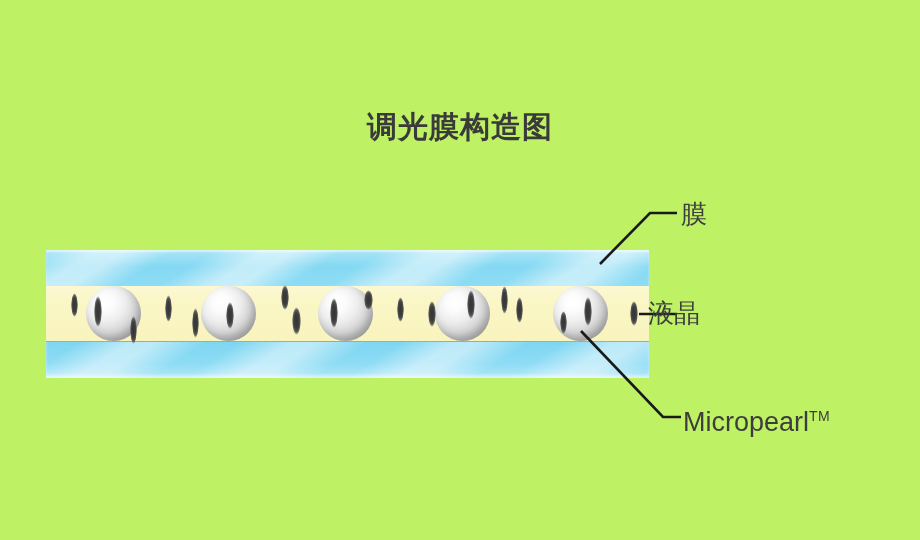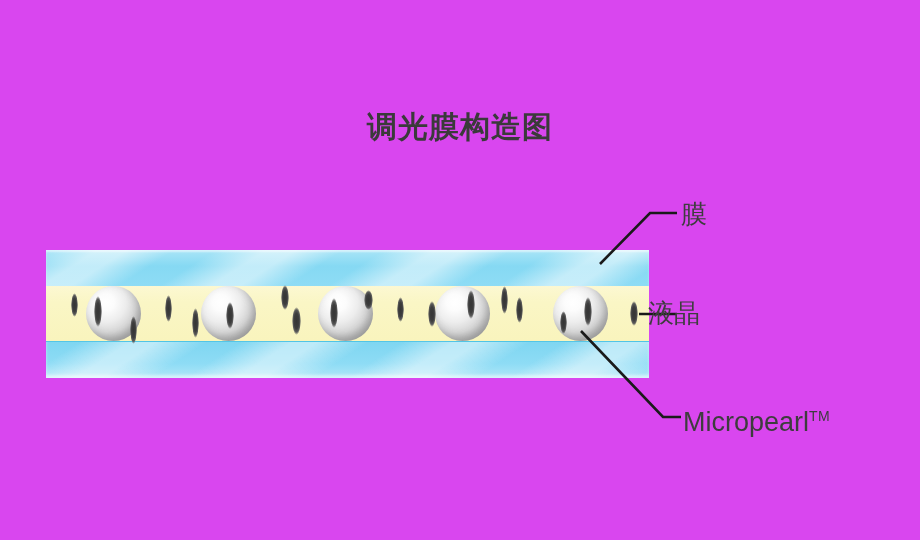--- a/index.html
+++ b/index.html
@@ -1,20 +1,20 @@
 <!DOCTYPE html>
 <html><head>
 <meta charset="utf-8">
 <style>
   html, body { margin: 0; padding: 0; background: #ffffff; }
   .canvas {
     position: relative;
     width: 920px;
     height: 540px;
-    background: #d946ef;
+    background: #bef264;
     overflow: hidden;
     font-family: "Liberation Sans", "DejaVu Sans", sans-serif;
   }
 
   .title {
     position: absolute;
     left: 0; right: 0;
     top: 109px;
     text-align: center;
     font-size: 30px;

